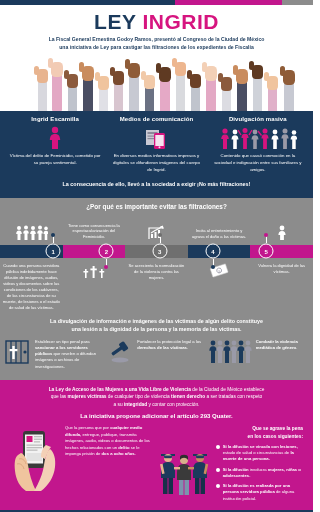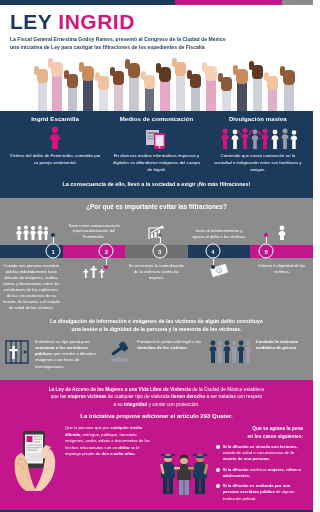--- a/index.html
+++ b/index.html
@@ -11,21 +11,21 @@
   }
   .page { position: relative; width: 313px; height: 512px; background:#fff; }
 
   
   .topbar { height: 5px; width: 100%; display:flex; }
   .topbar .navy { background:#1b3a5c; flex: 1 1 auto; }
   .topbar .magenta { background:#c2168d; width: 34%; }
   .topbar .gray { background:#8c8c8c; width: 10%; }
 
   
-  .header { background:#fff; padding: 6px 10px 2px; text-align:left; }
+  .header { background:#fff; padding: 6px 10px 2px; text-align:center; }
   .title { font-size: 21px; font-weight: bold; letter-spacing: 0.5px; line-height: 1; }
   .title .ley { color:#1b3a5c; }
   .title .ingrid { color:#d6147f; }
   .subtitle { font-size: 5.1px; color:#1b3a5c; line-height: 1.5; margin-top: 4px; font-weight:600; }
 
   
   .hands { position:relative; height: 58px; background:#fff; overflow:hidden; }
 
   
   .navy-sec { background:#1b3a5c; color:#fff; padding: 5px 6px 4px; }

